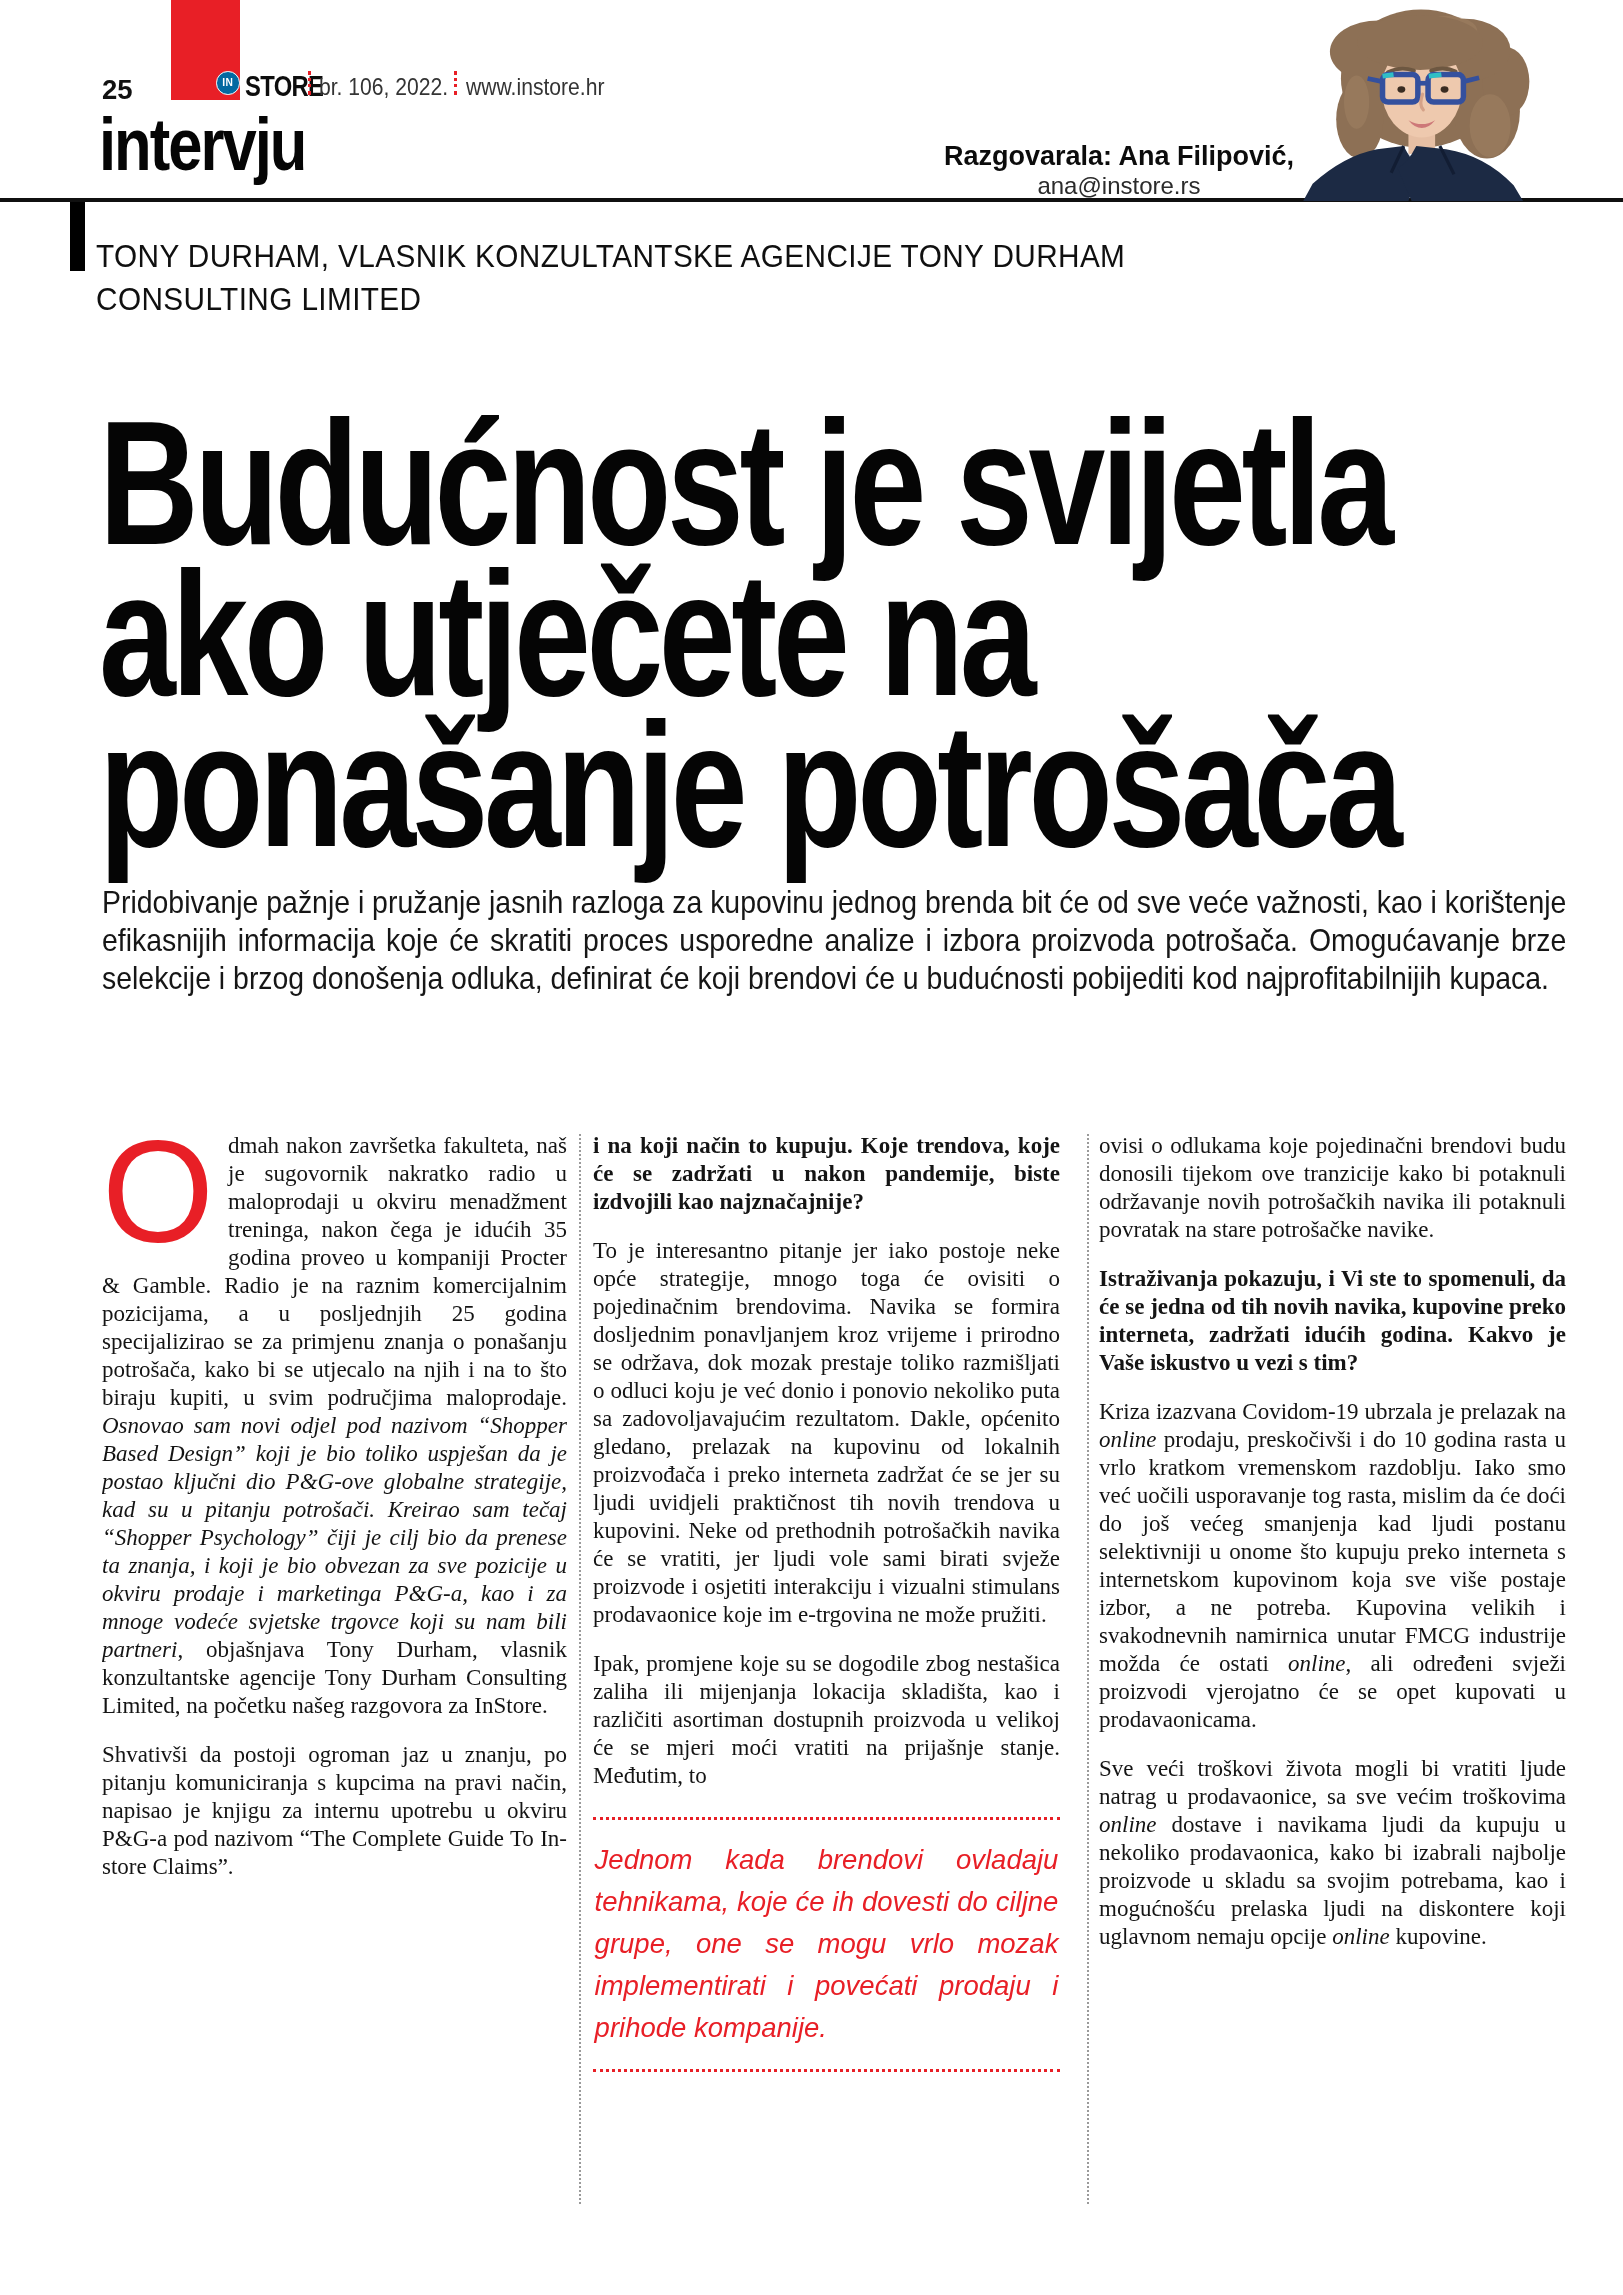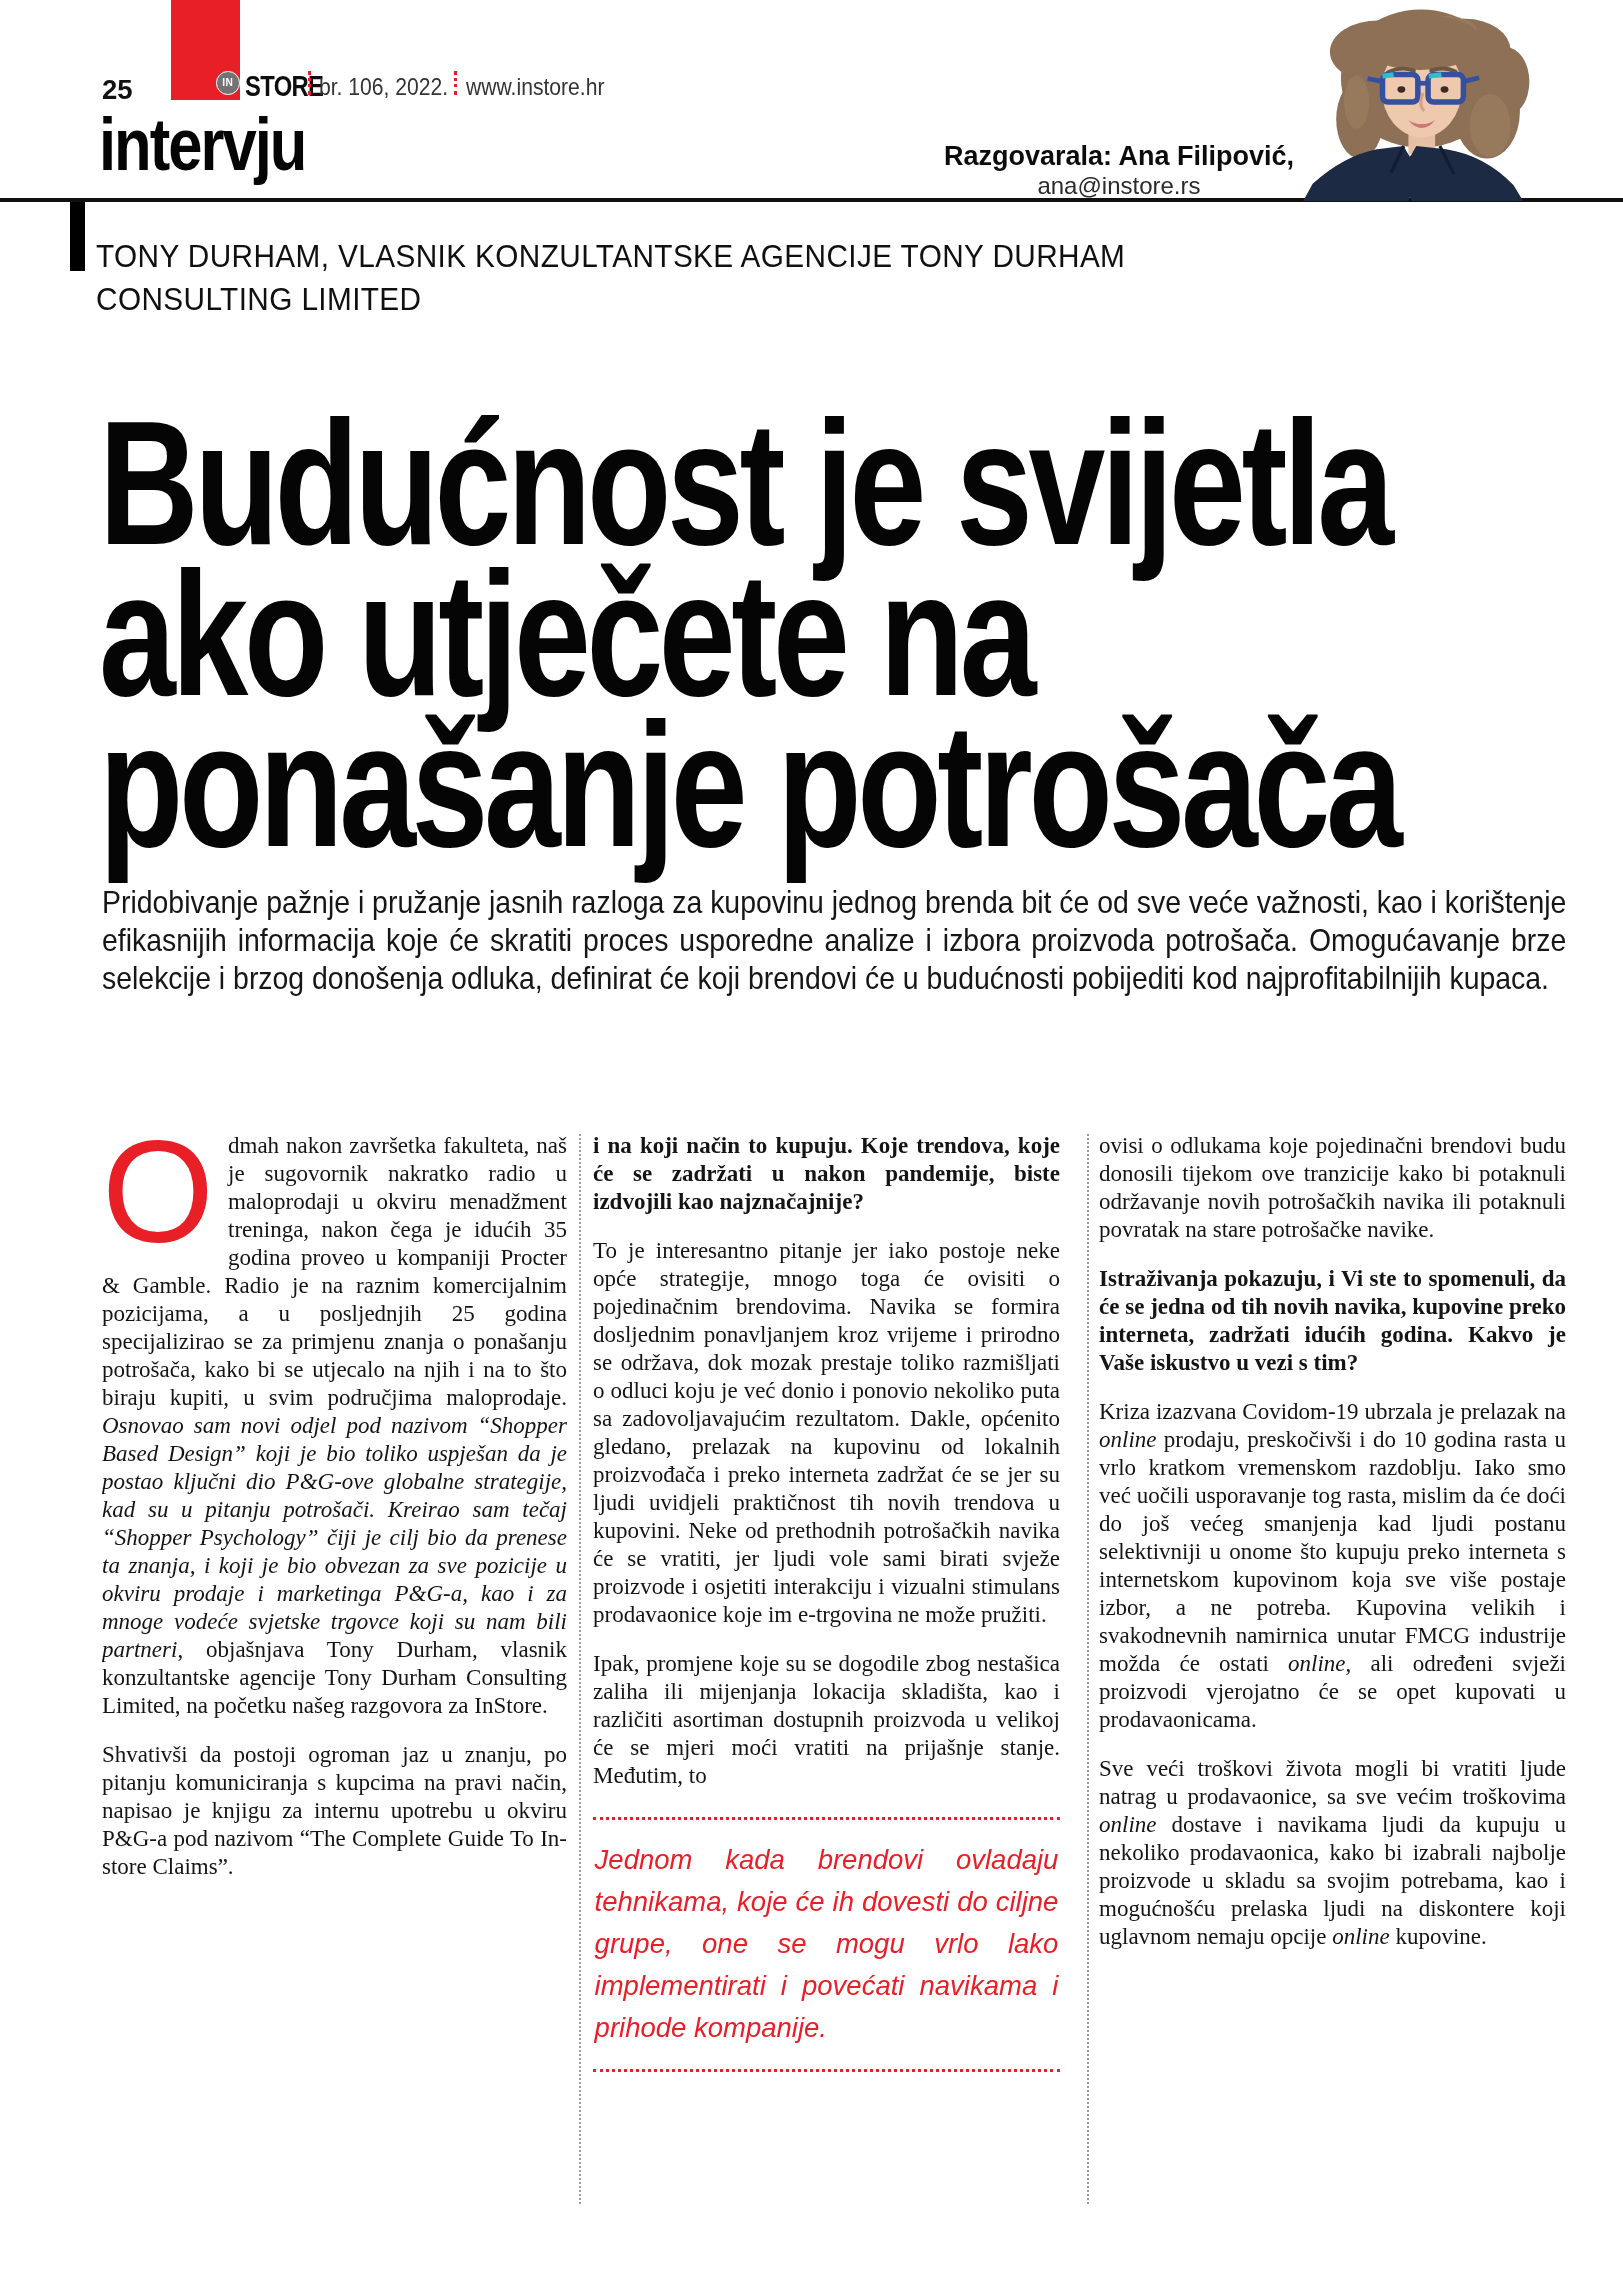--- a/index.html
+++ b/index.html
@@ -3,21 +3,21 @@
 <meta charset="utf-8">
 <style>
   html,body{margin:0;padding:0;background:#ffffff;}
   body{width:1623px;height:2295px;font-family:"Liberation Sans",sans-serif;}
   .page{position:relative;width:1623px;height:2295px;background:#fff;overflow:hidden;}
 
   
   .page-number{position:absolute;left:102px;top:74px;font-size:27.5px;font-weight:700;color:#111;}
   .logo-red{position:absolute;left:171px;top:0;width:69px;height:100px;background:#e81f26;}
   .logo-circle{position:absolute;left:216px;top:71px;width:23.6px;height:23.6px;border-radius:50%;
-    background:#737373;color:#fff;display:flex;align-items:center;justify-content:center;
+    background:#0369a1;color:#fff;display:flex;align-items:center;justify-content:center;
     font-size:10.2px;font-weight:700;letter-spacing:0.4px;border:1.6px solid #fff;box-sizing:border-box;}
   .logo-word{position:absolute;left:245px;top:70px;font-size:29px;font-weight:700;letter-spacing:-0.8px;
     transform:scaleX(.82);transform-origin:0 0;color:#0d0d0d;white-space:nowrap;}
   .head-sep{position:absolute;top:71px;height:23.6px;width:0;border-left:3.1px dotted #e81f26;}
   .head-sep.s1{left:308px;} .head-sep.s2{left:454px;}
   .issue{position:absolute;left:319px;top:73px;font-size:24px;color:#343434;white-space:nowrap;
     transform:scaleX(.88);transform-origin:0 0;}
   .website{position:absolute;left:466px;top:73px;font-size:24px;color:#343434;white-space:nowrap;
     transform:scaleX(.88);transform-origin:0 0;}
   .section-title{position:absolute;left:99px;top:101px;margin:0;font-size:75px;font-weight:700;
@@ -157,21 +157,21 @@
       <span class="dropcap">O</span>
       <p><span>dmah nakon završetka fakulteta, naš je sugovornik nakratko radio u maloprodaji u okviru menadžment treninga, nakon čega je idućih 35 godina proveo u kompaniji Procter &amp; Gamble. Radio je na raznim komercijalnim pozicijama, a u posljednjih 25 godina specijalizirao se za primjenu znanja o ponašanju potrošača, kako bi se utjecalo na njih i na to što biraju kupiti, u svim područjima maloprodaje. </span><span class="run-italic">Osnovao sam novi odjel pod nazivom “Shopper Based Design” koji je bio toliko uspješan da je postao ključni dio P&amp;G-ove globalne strategije, kad su u pitanju potrošači. Kreirao sam tečaj “Shopper Psychology” čiji je cilj bio da prenese ta znanja, i koji je bio obvezan za sve pozicije u okviru prodaje i marketinga P&amp;G-a, kao i za mnoge vodeće svjetske trgovce koji su nam bili partneri</span><span>, objašnjava Tony Durham, vlasnik konzultantske agencije Tony Durham Consulting Limited, na početku našeg razgovora za InStore.</span></p>
       <p><span>Shvativši da postoji ogroman jaz u znanju, po pitanju komuniciranja s kupcima na pravi način, napisao je knjigu za internu upotrebu u okviru P&amp;G-a pod nazivom “The Complete Guide To In-store Claims”.</span></p>
     </div>
     <div class="vsep vsep1"></div>
     <div class="col col2">
       <p><span class="run-bold">i na koji način to kupuju. Koje trendova, koje će se zadržati u nakon pandemije, biste izdvojili kao najznačajnije?</span></p>
       <p><span>To je interesantno pitanje jer iako postoje neke opće strategije, mnogo toga će ovisiti o pojedinačnim brendovima. Navika se formira dosljednim ponavljanjem kroz vrijeme i prirodno se održava, dok mozak prestaje toliko razmišljati o odluci koju je već donio i ponovio nekoliko puta sa zadovoljavajućim rezultatom. Dakle, općenito gledano, prelazak na kupovinu od lokalnih proizvođača i preko interneta zadržat će se jer su ljudi uvidjeli praktičnost tih novih trendova u kupovini. Neke od prethodnih potrošačkih navika će se vratiti, jer ljudi vole sami birati svježe proizvode i osjetiti interakciju i vizualni stimulans prodavaonice koje im e-trgovina ne može pružiti.</span></p>
       <p><span>Ipak, promjene koje su se dogodile zbog nestašica zaliha ili mijenjanja lokacija skladišta, kao i različiti asortiman dostupnih proizvoda u velikoj će se mjeri moći vratiti na prijašnje stanje. Međutim, to</span></p>
       <blockquote class="pull-quote">
-        <p>Jednom kada brendovi ovladaju tehnikama, koje će ih dovesti do ciljne grupe, one se mogu vrlo lako implementirati i povećati navikama i prihode kompanije.</p>
+        <p>Jednom kada brendovi ovladaju tehnikama, koje će ih dovesti do ciljne grupe, one se mogu vrlo mozak implementirati i povećati prodaju i prihode kompanije.</p>
       </blockquote>
     </div>
     <div class="vsep vsep2"></div>
     <div class="col col3">
       <p><span>ovisi o odlukama koje pojedinačni brendovi budu donosili tijekom ove tranzicije kako bi potaknuli održavanje novih potrošačkih navika ili potaknuli povratak na stare potrošačke navike.</span></p>
       <p><span class="run-bold">Istraživanja pokazuju, i Vi ste to spomenuli, da će se jedna od tih novih navika, kupovine preko interneta, zadržati idućih godina. Kakvo je Vaše iskustvo u vezi s tim?</span></p>
       <p><span>Kriza izazvana Covidom-19 ubrzala je prelazak na </span><span class="run-italic">online</span><span> prodaju, preskočivši i do 10 godina rasta u vrlo kratkom vremenskom razdoblju. Iako smo već uočili usporavanje tog rasta, mislim da će doći do još većeg smanjenja kad ljudi postanu selektivniji u onome što kupuju preko interneta s internetskom kupovinom koja sve više postaje izbor, a ne potreba. Kupovina velikih i svakodnevnih namirnica unutar FMCG industrije možda će ostati </span><span class="run-italic">online</span><span>, ali određeni svježi proizvodi vjerojatno će se opet kupovati u prodavaonicama.</span></p>
       <p><span>Sve veći troškovi života mogli bi vratiti ljude natrag u prodavaonice, sa sve većim troškovima </span><span class="run-italic">online</span><span> dostave i navikama ljudi da kupuju u nekoliko prodavaonica, kako bi izabrali najbolje proizvode u skladu sa svojim potrebama, kao i mogućnošću prelaska ljudi na diskontere koji uglavnom nemaju opcije </span><span class="run-italic">online</span><span> kupovine.</span></p>
     </div>
   </section>

